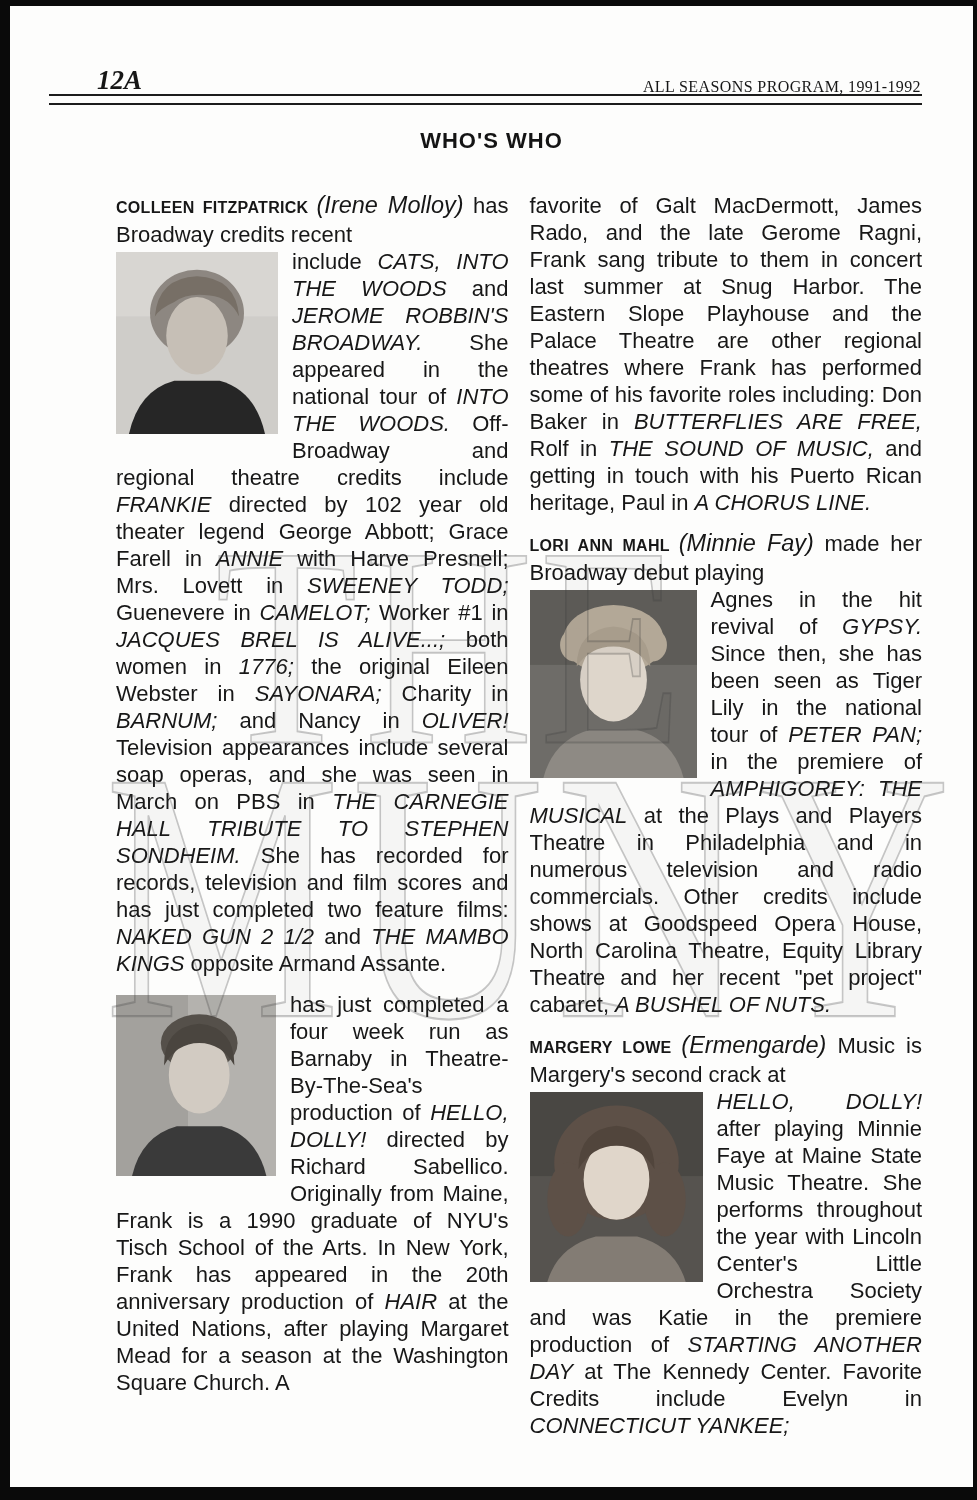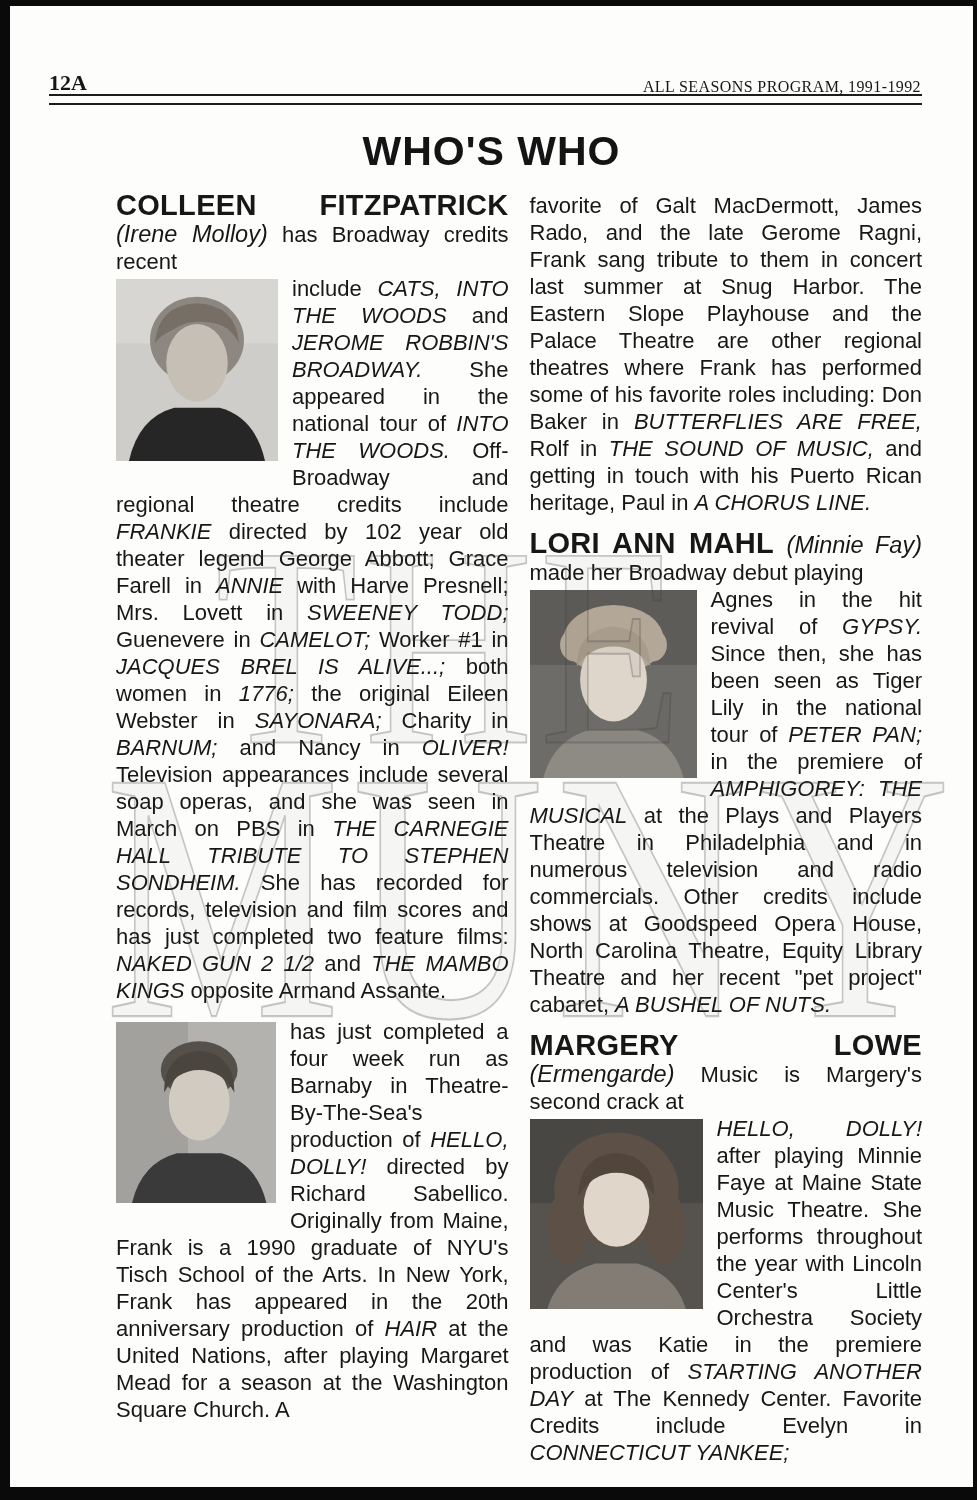--- a/index.html
+++ b/index.html
@@ -10,39 +10,39 @@
   .page{
     position:absolute;left:10px;top:6px;width:963px;height:1481px;
     background:#fdfdfc;overflow:hidden;
   }
   
   .header-row{
     position:absolute;left:39px;top:60px;width:872px;height:30px;
     display:flex;justify-content:space-between;align-items:flex-end;
     font-family:"Liberation Serif",serif;
   }
-  .page-num{font-size:22px;font-weight:bold;color:#161616;}
+  .page-num{font-size:27px;font-weight:bold;font-style:italic;color:#161616;margin-left:48px;}
   .program-title{font-size:16px;color:#161616;letter-spacing:0.4px;}
   .rule{position:absolute;left:39px;width:873px;height:2px;background:#1c1c1c;}
   .rule-1{top:88px;}
   .rule-2{top:97px;}
   .section-title{
     position:absolute;left:0;top:122px;width:100%;text-align:center;
-    font-size:41px;font-weight:bold;color:#141414;letter-spacing:1px;
+    font-size:22px;font-weight:bold;color:#141414;letter-spacing:1px;
   }
   
   .columns{
     position:absolute;left:106px;top:186px;width:806px;
     display:flex;gap:21px;color:#171717;
   }
   .col{width:50%;font-size:22px;line-height:27px;text-align:justify;}
   .col p{margin:0 0 14px 0;}
   p.intro{margin-bottom:0;}
   .seg-i{font-style:italic;}
-  .seg-name{font-weight:bold;font-size:29px;letter-spacing:0.3px;}
+  .seg-name{font-weight:bold;font-size:16px;letter-spacing:0.3px;}
   .seg-role{font-style:italic;font-size:23.5px;}
   
   .photo{
     float:left;margin:4px 14px 10px 0;display:block;position:relative;overflow:hidden;
   }
   .photo svg{display:block;width:100%;height:100%;}
   .photo-colleen{width:162px;height:182px;}
   .photo-frank{width:160px;height:181px;}
   .photo-lori{width:167px;height:188px;}
   .photo-margery{width:173px;height:190px;}

